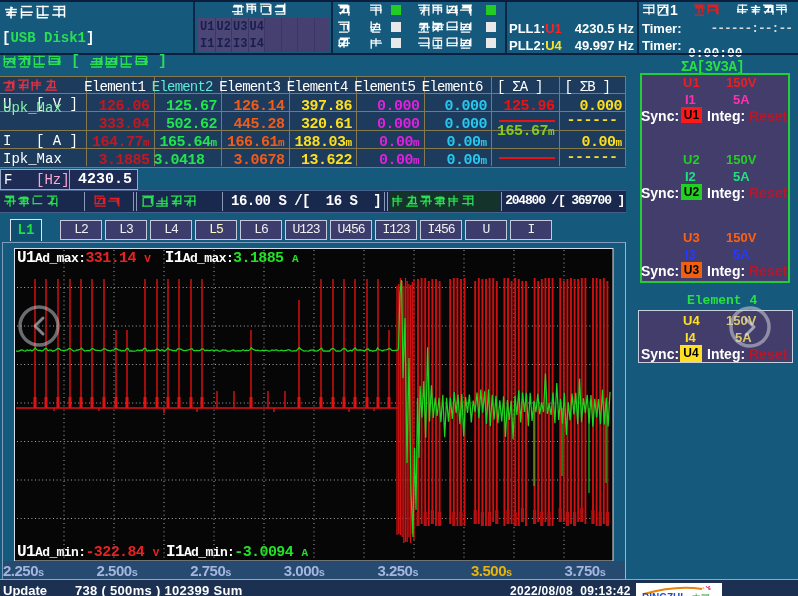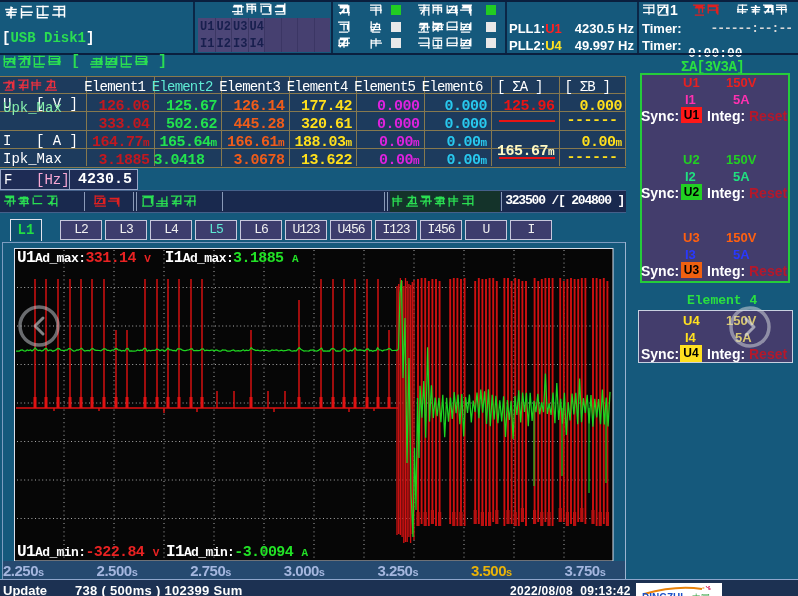--- a/index.html
+++ b/index.html
@@ -175,40 +175,40 @@
     <div style="position:absolute;left:553.5px;top:79px;width:67.5px;text-align:center;font:14px 'Liberation Mono',monospace;color:#fff;letter-spacing:-0.8px">[ ΣB ]</div>
     <div style="position:absolute;left:3px;top:96px;font:14px 'Liberation Mono',monospace;color:#fff">U</div>
     <div style="position:absolute;left:36px;top:96px;font:14px 'Liberation Mono',monospace;color:#fff">[ V ]</div>
     <div style="position:absolute;left:3px;top:100px;font:14px 'Liberation Mono',monospace;color:#86efac">Upk_Max</div>
     <div style="position:absolute;left:3px;top:132.6px;font:14px 'Liberation Mono',monospace;color:#fff">I</div>
     <div style="position:absolute;left:36px;top:132.6px;font:14px 'Liberation Mono',monospace;color:#fff">[ A ]</div>
     <div style="position:absolute;left:3px;top:150.9px;font:14px 'Liberation Mono',monospace;color:#fff">Ipk_Max</div>
     <div style="position:absolute;left:86px;top:95.5px;width:63.5px;text-align:right;color:#c2181f;white-space:nowrap"><span style="font:bold 15px 'Liberation Mono',monospace;letter-spacing:-0.5px">126.06</span></div>
     <div style="position:absolute;left:153.5px;top:95.5px;width:63.5px;text-align:right;color:#22e24e;white-space:nowrap"><span style="font:bold 15px 'Liberation Mono',monospace;letter-spacing:-0.5px">125.67</span></div>
     <div style="position:absolute;left:221px;top:95.5px;width:63.5px;text-align:right;color:#f05c1a;white-space:nowrap"><span style="font:bold 15px 'Liberation Mono',monospace;letter-spacing:-0.5px">126.14</span></div>
-    <div style="position:absolute;left:288.5px;top:95.5px;width:63.5px;text-align:right;color:#ffdf1c;white-space:nowrap"><span style="font:bold 15px 'Liberation Mono',monospace;letter-spacing:-0.5px">177.42</span></div>
+    <div style="position:absolute;left:288.5px;top:95.5px;width:63.5px;text-align:right;color:#ffdf1c;white-space:nowrap"><span style="font:bold 15px 'Liberation Mono',monospace;letter-spacing:-0.5px">397.86</span></div>
     <div style="position:absolute;left:356px;top:95.5px;width:63.5px;text-align:right;color:#dd22dd;white-space:nowrap"><span style="font:bold 15px 'Liberation Mono',monospace;letter-spacing:-0.5px">0.000</span></div>
     <div style="position:absolute;left:423.5px;top:95.5px;width:63.5px;text-align:right;color:#28c8ee;white-space:nowrap"><span style="font:bold 15px 'Liberation Mono',monospace;letter-spacing:-0.5px">0.000</span></div>
     <div style="position:absolute;left:491px;top:95.5px;width:63.5px;text-align:right;color:#e81414;white-space:nowrap"><span style="font:bold 15px 'Liberation Mono',monospace;letter-spacing:-0.5px">125.96</span></div>
     <div style="position:absolute;left:558.5px;top:95.5px;width:63.5px;text-align:right;color:#ffdf1c;white-space:nowrap"><span style="font:bold 15px 'Liberation Mono',monospace;letter-spacing:-0.5px">0.000</span></div>
     <div style="position:absolute;left:86px;top:113.8px;width:63.5px;text-align:right;color:#c2181f;white-space:nowrap"><span style="font:bold 15px 'Liberation Mono',monospace;letter-spacing:-0.5px">333.04</span></div>
     <div style="position:absolute;left:153.5px;top:113.8px;width:63.5px;text-align:right;color:#22e24e;white-space:nowrap"><span style="font:bold 15px 'Liberation Mono',monospace;letter-spacing:-0.5px">502.62</span></div>
     <div style="position:absolute;left:221px;top:113.8px;width:63.5px;text-align:right;color:#f05c1a;white-space:nowrap"><span style="font:bold 15px 'Liberation Mono',monospace;letter-spacing:-0.5px">445.28</span></div>
     <div style="position:absolute;left:288.5px;top:113.8px;width:63.5px;text-align:right;color:#ffdf1c;white-space:nowrap"><span style="font:bold 15px 'Liberation Mono',monospace;letter-spacing:-0.5px">320.61</span></div>
     <div style="position:absolute;left:356px;top:113.8px;width:63.5px;text-align:right;color:#dd22dd;white-space:nowrap"><span style="font:bold 15px 'Liberation Mono',monospace;letter-spacing:-0.5px">0.000</span></div>
     <div style="position:absolute;left:423.5px;top:113.8px;width:63.5px;text-align:right;color:#28c8ee;white-space:nowrap"><span style="font:bold 15px 'Liberation Mono',monospace;letter-spacing:-0.5px">0.000</span></div>
     <div style="position:absolute;left:499px;top:120.3px;width:56px;height:2px;background:#e81414"></div>
     <div style="position:absolute;left:566.5px;top:112.3px;font:bold 15px 'Liberation Mono',monospace;letter-spacing:-0.5px;color:#ffdf1c">------</div>
     <div style="position:absolute;left:86px;top:132.1px;width:63.5px;text-align:right;color:#c2181f;white-space:nowrap"><span style="font:bold 15px 'Liberation Mono',monospace;letter-spacing:-0.5px">164.77</span><span style="font:bold 11px 'Liberation Mono',monospace">m</span></div>
     <div style="position:absolute;left:153.5px;top:132.1px;width:63.5px;text-align:right;color:#22e24e;white-space:nowrap"><span style="font:bold 15px 'Liberation Mono',monospace;letter-spacing:-0.5px">165.64</span><span style="font:bold 11px 'Liberation Mono',monospace">m</span></div>
     <div style="position:absolute;left:221px;top:132.1px;width:63.5px;text-align:right;color:#f05c1a;white-space:nowrap"><span style="font:bold 15px 'Liberation Mono',monospace;letter-spacing:-0.5px">166.61</span><span style="font:bold 11px 'Liberation Mono',monospace">m</span></div>
     <div style="position:absolute;left:288.5px;top:132.1px;width:63.5px;text-align:right;color:#ffdf1c;white-space:nowrap"><span style="font:bold 15px 'Liberation Mono',monospace;letter-spacing:-0.5px">188.03</span><span style="font:bold 11px 'Liberation Mono',monospace">m</span></div>
     <div style="position:absolute;left:356px;top:132.1px;width:63.5px;text-align:right;color:#dd22dd;white-space:nowrap"><span style="font:bold 15px 'Liberation Mono',monospace;letter-spacing:-0.5px">0.00</span><span style="font:bold 11px 'Liberation Mono',monospace">m</span></div>
     <div style="position:absolute;left:423.5px;top:132.1px;width:63.5px;text-align:right;color:#28c8ee;white-space:nowrap"><span style="font:bold 15px 'Liberation Mono',monospace;letter-spacing:-0.5px">0.00</span><span style="font:bold 11px 'Liberation Mono',monospace">m</span></div>
-    <div style="position:absolute;left:491px;top:141px;width:63.5px;text-align:right;color:#fef9c3;white-space:nowrap"><span style="font:bold 15px 'Liberation Mono',monospace;letter-spacing:-0.5px">165.67</span><span style="font:bold 11px 'Liberation Mono',monospace">m</span></div>
+    <div style="position:absolute;left:491px;top:121px;width:63.5px;text-align:right;color:#84cc16;white-space:nowrap"><span style="font:bold 15px 'Liberation Mono',monospace;letter-spacing:-0.5px">165.67</span><span style="font:bold 11px 'Liberation Mono',monospace">m</span></div>
     <div style="position:absolute;left:558.5px;top:132.1px;width:63.5px;text-align:right;color:#ffdf1c;white-space:nowrap"><span style="font:bold 15px 'Liberation Mono',monospace;letter-spacing:-0.5px">0.00</span><span style="font:bold 11px 'Liberation Mono',monospace">m</span></div>
     <div style="position:absolute;left:86px;top:150.4px;width:63.5px;text-align:right;color:#c2181f;white-space:nowrap"><span style="font:bold 15px 'Liberation Mono',monospace;letter-spacing:-0.5px">3.1885</span></div>
     <div style="position:absolute;left:153.5px;top:150.4px;width:63.5px;text-align:left;color:#22e24e;white-space:nowrap"><span style="font:bold 15px 'Liberation Mono',monospace;letter-spacing:-0.5px">3.0418</span></div>
     <div style="position:absolute;left:221px;top:150.4px;width:63.5px;text-align:right;color:#f05c1a;white-space:nowrap"><span style="font:bold 15px 'Liberation Mono',monospace;letter-spacing:-0.5px">3.0678</span></div>
     <div style="position:absolute;left:288.5px;top:150.4px;width:63.5px;text-align:right;color:#ffdf1c;white-space:nowrap"><span style="font:bold 15px 'Liberation Mono',monospace;letter-spacing:-0.5px">13.622</span></div>
     <div style="position:absolute;left:356px;top:150.4px;width:63.5px;text-align:right;color:#dd22dd;white-space:nowrap"><span style="font:bold 15px 'Liberation Mono',monospace;letter-spacing:-0.5px">0.00</span><span style="font:bold 11px 'Liberation Mono',monospace">m</span></div>
     <div style="position:absolute;left:423.5px;top:150.4px;width:63.5px;text-align:right;color:#28c8ee;white-space:nowrap"><span style="font:bold 15px 'Liberation Mono',monospace;letter-spacing:-0.5px">0.00</span><span style="font:bold 11px 'Liberation Mono',monospace">m</span></div>
     <div style="position:absolute;left:499px;top:156.9px;width:56px;height:2px;background:#e81414"></div>
     <div style="position:absolute;left:566.5px;top:148.9px;font:bold 15px 'Liberation Mono',monospace;letter-spacing:-0.5px;color:#ffdf1c">------</div>
     <div style="position:absolute;left:0px;top:168.5px;width:138px;height:21px;background:#1e2c55;border:1px solid #9aa8c8;box-sizing:border-box"></div>
@@ -237,43 +237,44 @@
     <div style="position:absolute;left:141px;top:194px;color:#2ade52"><span style="letter-spacing:1px;white-space:nowrap"><svg width="14" height="14" viewBox="0 0 16 16" style="vertical-align:top">
           <path d="M1.2 2.5H14.8M1.2 13.8H12.8M2.5 4V14.5M13.5 1.5V13.5M3 4H12V11" fill="none" stroke="currentColor" stroke-width="1.5"></path>
         </svg><svg width="14" height="14" viewBox="0 0 16 16" style="vertical-align:top">
           <path d="M3.2 8.2H12.8M1.2 11H14.8M1.2 13.8H14.8M8 4V14.5M13.5 2.5V14.5" fill="none" stroke="currentColor" stroke-width="1.5"></path>
         </svg><svg width="14" height="14" viewBox="0 0 16 16" style="vertical-align:top">
           <path d="M2.2 2.5H12.8M3.2 8.2H12.8M3.2 11H12.8M8 4V14.5M13.5 1.5V12M9.5 3L4.8 12" fill="none" stroke="currentColor" stroke-width="1.5"></path>
         </svg><svg width="14" height="14" viewBox="0 0 16 16" style="vertical-align:top">
           <path d="M1.2 2.5H12.8M1.2 8.2H14.8M8 4V14.5M13.5 1.5V13.5M9.1 4L4.5 13" fill="none" stroke="currentColor" stroke-width="1.5"></path>
         </svg></span></div>
     <div style="position:absolute;left:222px;top:192px;width:1px;height:19px;background:#8a9ab8"></div>
+    <div style="position:absolute;left:231px;top:193px;font:bold 14px 'Liberation Mono',monospace;color:#fff;letter-spacing:-0.5px;white-space:pre">16.00 S /[  16 S  ]</div>
     <div style="position:absolute;left:384px;top:192px;width:1px;height:19px;background:#8a9ab8"></div>
     <div style="position:absolute;left:387px;top:192px;width:1px;height:19px;background:#8a9ab8"></div>
     <div style="position:absolute;left:390px;top:191px;width:110px;height:21px;background:#14332a"></div>
     <div style="position:absolute;left:391px;top:194px;color:#2ade52"><span style="letter-spacing:0px;white-space:nowrap"><svg width="14" height="14" viewBox="0 0 16 16" style="vertical-align:top">
           <path d="M1.2 5.5H12.8M3.2 8.2H12.8M2.5 4V14.5M8 1.5V13.5" fill="none" stroke="currentColor" stroke-width="1.5"></path>
         </svg><svg width="14" height="14" viewBox="0 0 16 16" style="vertical-align:top">
           <path d="M3.2 11H13.8M1.2 13.8H14.8M8 1.5V12M3 4H12V12M9.8 3L3.4 13" fill="none" stroke="currentColor" stroke-width="1.5"></path>
         </svg><svg width="14" height="14" viewBox="0 0 16 16" style="vertical-align:top">
           <path d="M2.2 2.5H12.8M1.2 8.2H14.8M8 4V14.5M3 4H12V12M9.3 4L4.4 12" fill="none" stroke="currentColor" stroke-width="1.5"></path>
         </svg><svg width="14" height="14" viewBox="0 0 16 16" style="vertical-align:top">
           <path d="M1.2 5.5H13.8M3.2 8.2H12.8M2.2 11H13.8M8 2.5V14.5M3 4H12V11M10.1 3L4.2 12" fill="none" stroke="currentColor" stroke-width="1.5"></path>
         </svg><svg width="14" height="14" viewBox="0 0 16 16" style="vertical-align:top">
           <path d="M1.2 5.5H12.8M3.2 8.2H12.8M2.5 4V14.5M8 1.5V13.5" fill="none" stroke="currentColor" stroke-width="1.5"></path>
         </svg><svg width="14" height="14" viewBox="0 0 16 16" style="vertical-align:top">
           <path d="M2.2 2.5H12.8M2.2 5.5H12.8M1.2 11H12.8M8 2.5V13.5M13.5 1.5V13.5" fill="none" stroke="currentColor" stroke-width="1.5"></path>
         </svg></span></div>
     <div style="position:absolute;left:501px;top:192px;width:1px;height:19px;background:#8a9ab8"></div>
-    <div style="position:absolute;left:505px;top:193px;width:119px;text-align:right;font:bold 13px 'Liberation Mono',monospace;color:#fff;letter-spacing:-1.2px;white-space:pre">323500 /[ 204800 ]</div>
+    <div style="position:absolute;left:505px;top:193px;width:119px;text-align:right;font:bold 13px 'Liberation Mono',monospace;color:#fff;letter-spacing:-1.2px;white-space:pre">204800 /[ 369700 ]</div>
     <div style="position:absolute;left:10px;top:219px;width:32px;height:22px;background:#0f4e6e;border:1px solid #e4e4ee;border-bottom:none;box-sizing:border-box;font:bold 14px 'Liberation Mono',monospace;color:#22dd44;text-align:center;line-height:20px">L1</div>
     <div style="position:absolute;left:60px;top:220px;width:42px;height:20px;background:#3d3d6d;border:1px solid #c8c8dc;box-sizing:border-box;font:13px 'Liberation Mono',monospace;color:#f0f0f0;text-align:center;line-height:18px;letter-spacing:-1px">L2</div>
     <div style="position:absolute;left:105px;top:220px;width:42px;height:20px;background:#3d3d6d;border:1px solid #c8c8dc;box-sizing:border-box;font:13px 'Liberation Mono',monospace;color:#f0f0f0;text-align:center;line-height:18px;letter-spacing:-1px">L3</div>
     <div style="position:absolute;left:150px;top:220px;width:42px;height:20px;background:#3d3d6d;border:1px solid #c8c8dc;box-sizing:border-box;font:13px 'Liberation Mono',monospace;color:#f0f0f0;text-align:center;line-height:18px;letter-spacing:-1px">L4</div>
-    <div style="position:absolute;left:195px;top:220px;width:42px;height:20px;background:#3d3d6d;border:1px solid #c8c8dc;box-sizing:border-box;font:13px 'Liberation Mono',monospace;color:#5eead4;text-align:center;line-height:18px;letter-spacing:-1px">L5</div>
+    <div style="position:absolute;left:195px;top:220px;width:42px;height:20px;background:#3d3d6d;border:1px solid #c8c8dc;box-sizing:border-box;font:13px 'Liberation Mono',monospace;color:#fef9c3;text-align:center;line-height:18px;letter-spacing:-1px">L5</div>
     <div style="position:absolute;left:240px;top:220px;width:42px;height:20px;background:#3d3d6d;border:1px solid #c8c8dc;box-sizing:border-box;font:13px 'Liberation Mono',monospace;color:#f0f0f0;text-align:center;line-height:18px;letter-spacing:-1px">L6</div>
     <div style="position:absolute;left:285px;top:220px;width:42px;height:20px;background:#3d3d6d;border:1px solid #c8c8dc;box-sizing:border-box;font:13px 'Liberation Mono',monospace;color:#f0f0f0;text-align:center;line-height:18px;letter-spacing:-1px">U123</div>
     <div style="position:absolute;left:330px;top:220px;width:42px;height:20px;background:#3d3d6d;border:1px solid #c8c8dc;box-sizing:border-box;font:13px 'Liberation Mono',monospace;color:#f0f0f0;text-align:center;line-height:18px;letter-spacing:-1px">U456</div>
     <div style="position:absolute;left:375px;top:220px;width:42px;height:20px;background:#3d3d6d;border:1px solid #c8c8dc;box-sizing:border-box;font:13px 'Liberation Mono',monospace;color:#f0f0f0;text-align:center;line-height:18px;letter-spacing:-1px">I123</div>
     <div style="position:absolute;left:420px;top:220px;width:42px;height:20px;background:#3d3d6d;border:1px solid #c8c8dc;box-sizing:border-box;font:13px 'Liberation Mono',monospace;color:#f0f0f0;text-align:center;line-height:18px;letter-spacing:-1px">I456</div>
     <div style="position:absolute;left:465px;top:220px;width:42px;height:20px;background:#3d3d6d;border:1px solid #c8c8dc;box-sizing:border-box;font:13px 'Liberation Mono',monospace;color:#f0f0f0;text-align:center;line-height:18px;letter-spacing:-1px">U</div>
     <div style="position:absolute;left:510px;top:220px;width:42px;height:20px;background:#3d3d6d;border:1px solid #c8c8dc;box-sizing:border-box;font:13px 'Liberation Mono',monospace;color:#f0f0f0;text-align:center;line-height:18px;letter-spacing:-1px">I</div>
     <div style="position:absolute;left:2px;top:242px;width:624px;height:337px;border:1px solid #7d9cc0;box-sizing:border-box"></div>
     <svg width="600" height="314" style="position:absolute;left:14px;top:248px">
       <rect x="0.5" y="0.5" width="598.5" height="312.5" fill="#060606" stroke="#d8dee9"></rect>

